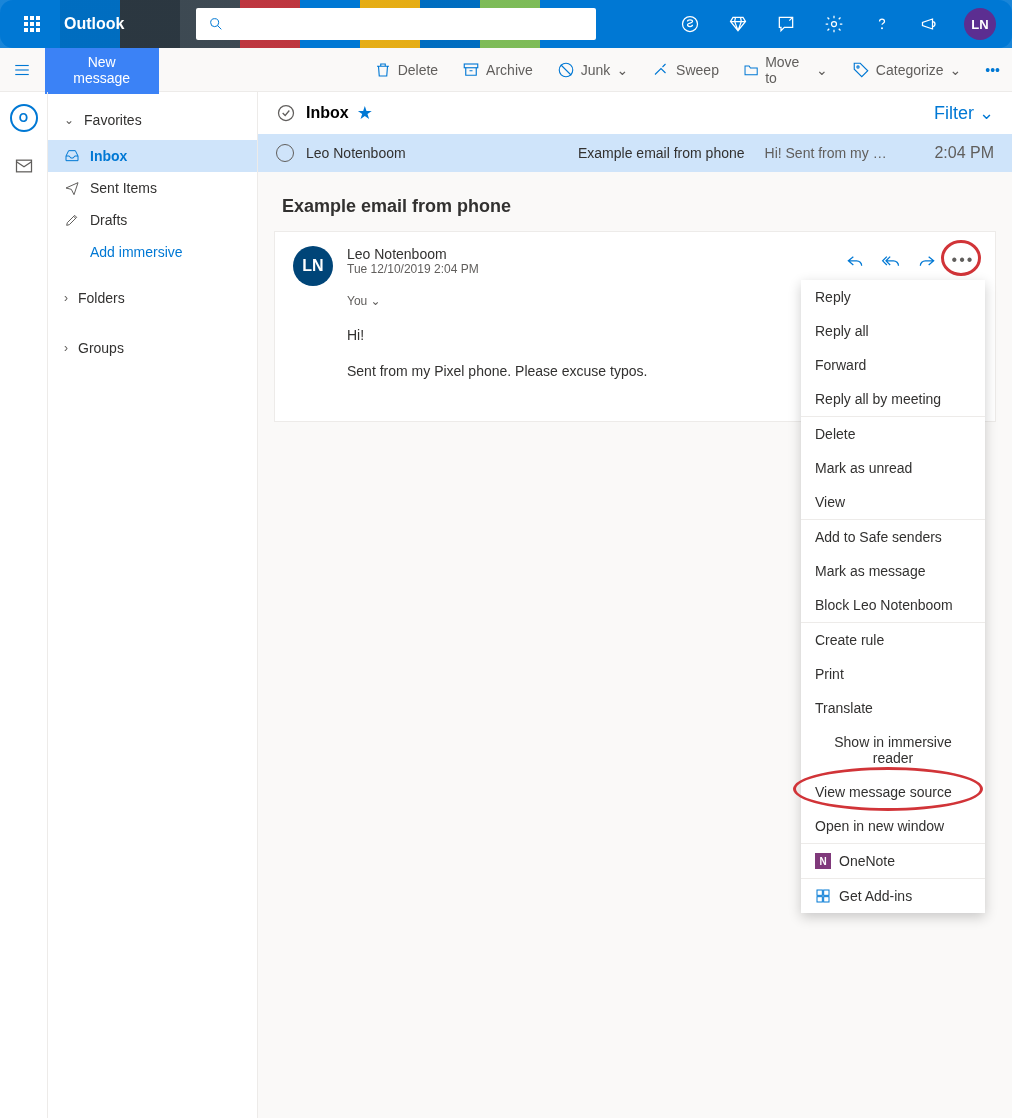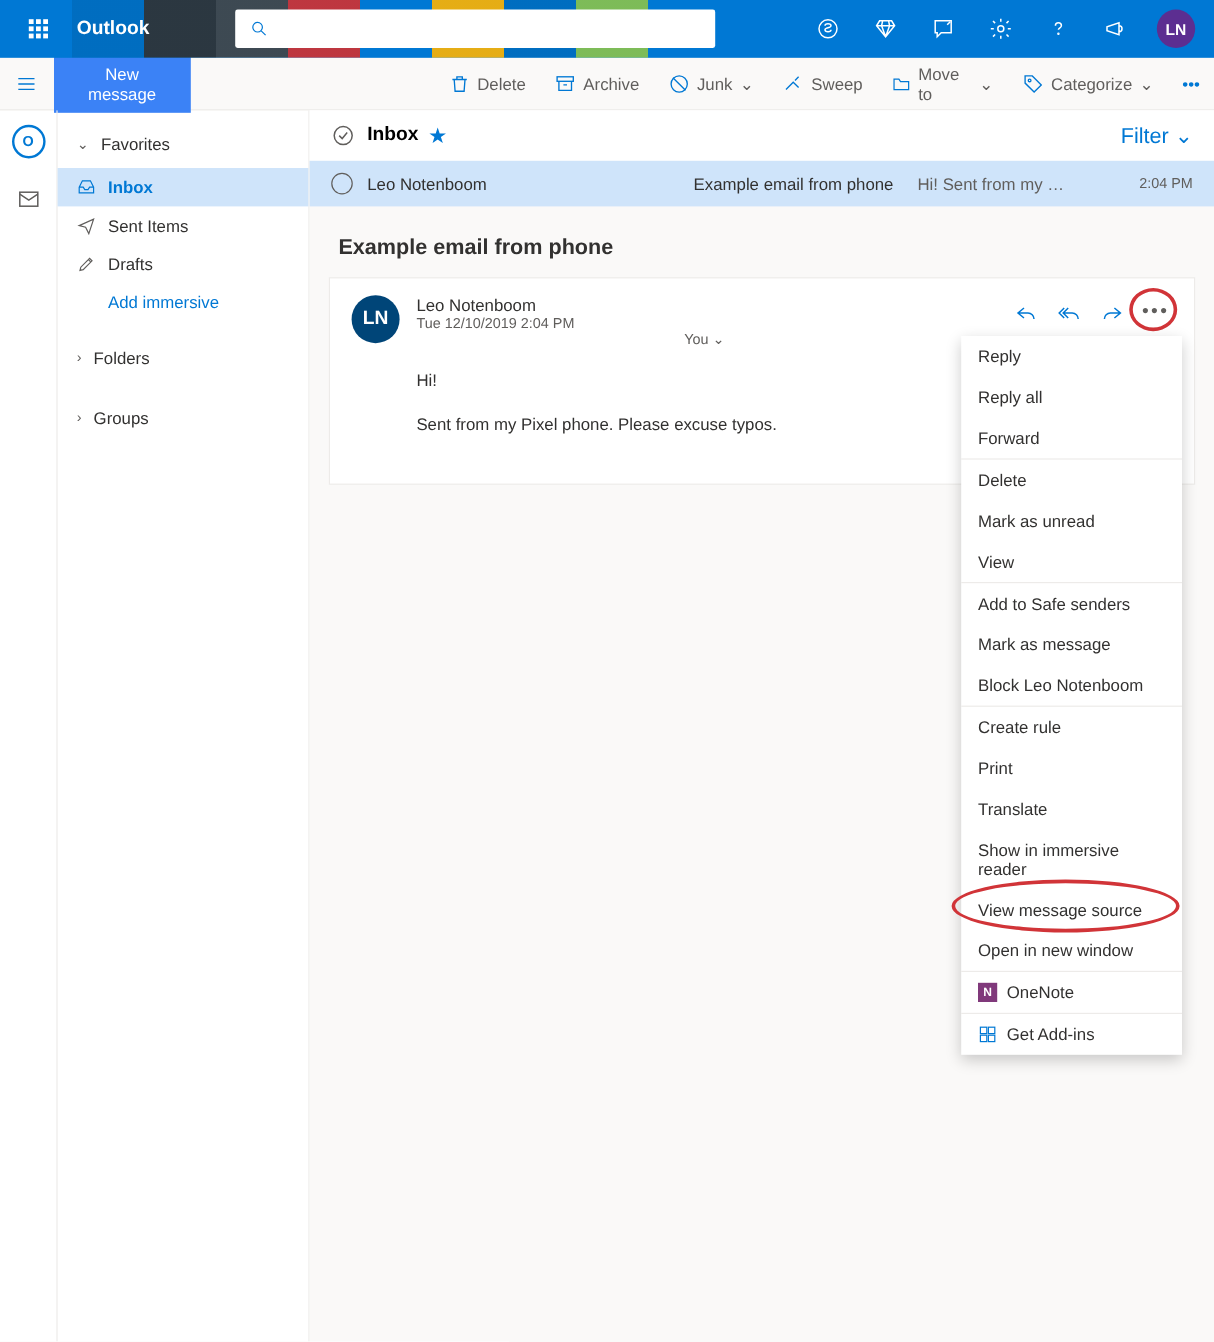--- a/index.html
+++ b/index.html
@@ -1,18 +1,18 @@
 <!DOCTYPE html>
 <html><head>
 <meta charset="utf-8">
 <style>
 * { box-sizing: border-box; margin: 0; padding: 0; font-family: 'Segoe UI', Arial, sans-serif; }
 body { background: #fff; width: 1012px; height: 1118px; overflow: hidden; }
 
-.topbar { height: 48px; background: linear-gradient(to right, #0078d4 0%, #0078d4 30%, #0078d4 100%); display: flex; align-items: center; padding: 0 8px; position: relative; }
+.topbar { height: 48px; background: linear-gradient(to right, #0078d4 0%, #0078d4 30%, #0078d4 100%); display: flex; align-items: center; padding: 0 8px; position: relative; border-radius: 13px; }
 .topbar::before { content: ''; position: absolute; inset: 0; background: repeating-linear-gradient(90deg, #0078d4 0 60px, #006cbe 60px 120px, #303030 120px 180px, #444 180px 240px, #d32f2f 240px 300px, #0078d4 300px 360px, #ffb300 360px 420px, #006cbe 420px 480px, #8bc34a 480px 540px, #0078d4 540px 600px, #0078d4 600px 100%); opacity: 0.9; z-index: 0; }
 .topbar > * { position: relative; z-index: 1; }
 
 .waffle { width: 48px; display: flex; justify-content: center; align-items: center; cursor: pointer; }
 .waffle-grid { display: grid; grid-template-columns: repeat(3, 4px); gap: 2px; }
 .waffle-grid span { width: 4px; height: 4px; background: #fff; }
 
 .brand { color: #fff; font-size: 16px; font-weight: 600; margin-left: 8px; }
 
 .search-wrap { flex: 1; display: flex; justify-content: center; }
@@ -51,40 +51,40 @@
 .list-header { display: flex; align-items: center; padding: 10px 18px; background: #fff; }
 .list-header .title { font-size: 16px; font-weight: 600; margin-left: 10px; }
 .list-header .star { color: #0078d4; margin-left: 8px; font-size: 18px; }
 .filter { margin-left: auto; color: #0078d4; font-size: 18px; cursor: pointer; }
 
 .msg-row { display: flex; align-items: center; padding: 10px 18px; background: #cfe4fa; cursor: pointer; font-size: 14px; gap: 12px; }
 .msg-row .circle { width: 18px; height: 18px; border: 1.5px solid #605e5c; border-radius: 50%; }
 .msg-row .from { flex: 0 0 260px; color: #323130; }
 .msg-row .subject { color: #323130; }
 .msg-row .preview { color: #605e5c; margin-left: 8px; }
-.msg-row .time { margin-left: auto; color: #605e5c; font-size: 12px; }
+.msg-row .time { margin-left: auto; color: #605e5c; font-size: 16px; }
 
 .reader { margin: 10px 16px; }
 .reader-title { font-size: 18px; font-weight: 600; padding: 14px 8px; color: #323130; }
 .reader-card { background: #fff; border: 1px solid #edebe9; position: relative; }
 .reader-head { display: flex; padding: 14px 18px 8px; gap: 14px; }
 .sender-avatar { width: 40px; height: 40px; border-radius: 50%; background: #004578; color: #fff; display: flex; justify-content: center; align-items: center; font-weight: 600; }
 .sender-info { flex: 1; font-size: 14px; color: #323130; }
 .sender-info .date { color: #605e5c; font-size: 12px; }
-.sender-info .to { color: #605e5c; font-size: 12px; margin-top: 0; text-align: center; }
+.sender-info .to { color: #605e5c; font-size: 12px; margin-top: 18px; }
 .msg-actions { display: flex; gap: 8px; align-items: flex-start; }
 .msg-actions .act { width: 28px; height: 28px; display: flex; justify-content: center; align-items: center; cursor: pointer; color: #0078d4; }
 .msg-actions .more { position: relative; }
 .more-circle { position: absolute; border: 3px solid #d13438; border-radius: 50%; width: 40px; height: 36px; top: -6px; left: -8px; pointer-events: none; }
 
 .reader-body { padding: 8px 72px 24px; font-size: 14px; color: #323130; line-height: 1.6; }
 .reader-body p { margin-bottom: 14px; }
 
 .context-menu { position: absolute; top: 48px; right: 10px; width: 184px; background: #fff; box-shadow: 0 4px 12px rgba(0,0,0,0.2); z-index: 100; font-size: 14px; }
-.cm-item { padding: 9px 14px; cursor: pointer; color: #323130; display: flex; align-items: center; gap: 8px; position: relative; }
+.cm-item { padding: 9px 14px; cursor: pointer; color: #323130; display: flex; align-items: center; gap: 8px; position: relative; text-align: center; }
 .cm-sep { height: 1px; background: #edebe9; }
 .cm-item .on-icon { width: 16px; height: 16px; background: #80397b; color: #fff; font-size: 10px; display: flex; justify-content: center; align-items: center; font-weight: bold; }
 .cm-item .addin-icon { width: 16px; height: 16px; display: inline-block; }
 .cm-ellipse { position: absolute; border: 3px solid #d13438; border-radius: 50%; width: 190px; height: 44px; left: -8px; top: -8px; pointer-events: none; }
 
 svg { stroke-width: 1.5; }
 </style>
 </head>
 <body>
 
@@ -306,20 +306,21 @@
         </div>
         <div class="reader-body">
           <p>Hi!</p>
           <p>Sent from my Pixel phone. Please excuse typos.</p>
         </div>
 
         <div class="context-menu">
           <div class="cm-item">Reply</div>
           <div class="cm-item">Reply all</div>
           <div class="cm-item">Forward</div>
+          <div class="cm-item">Reply all by meeting</div>
           <div class="cm-sep"></div>
           <div class="cm-item">Delete</div>
           <div class="cm-item">Mark as unread</div>
           <div class="cm-item">View</div>
           <div class="cm-sep"></div>
           <div class="cm-item">Add to Safe senders</div>
           <div class="cm-item">Mark as message</div>
           <div class="cm-item">Block Leo Notenboom</div>
           <div class="cm-sep"></div>
           <div class="cm-item">Create rule</div>

